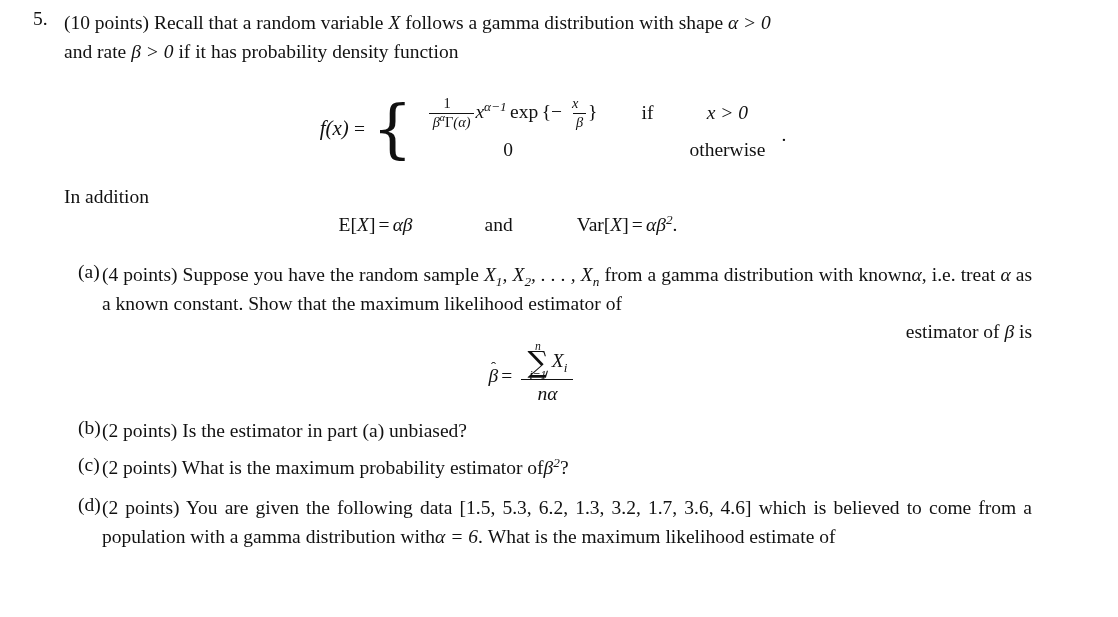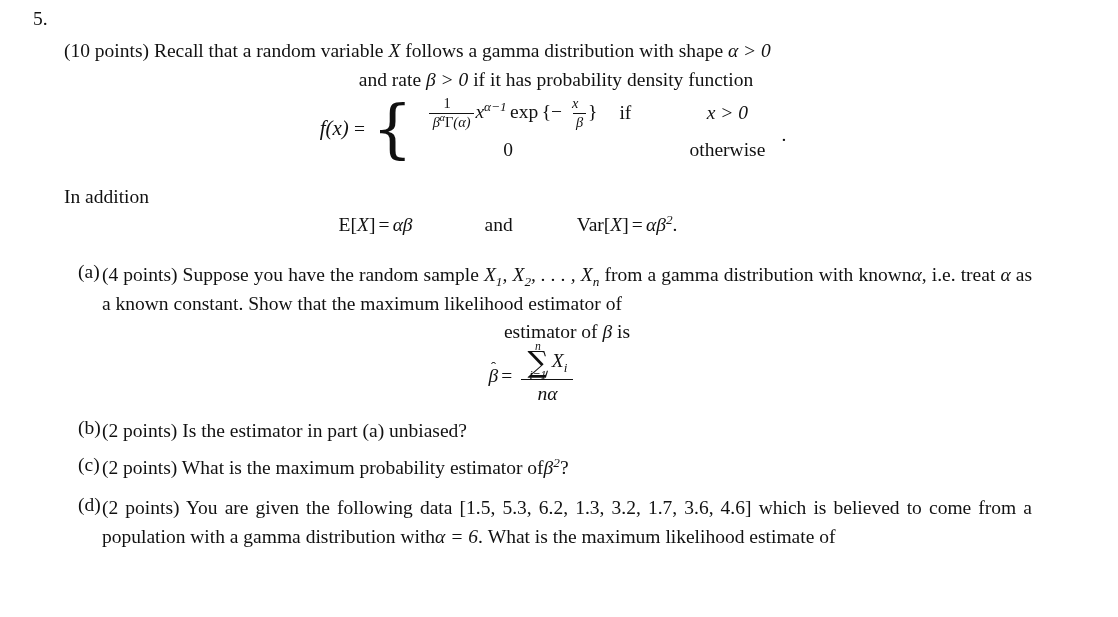--- a/index.html
+++ b/index.html
@@ -52,23 +52,22 @@
   }
   .item5-body {
     position: absolute;
     left: 64px;
     top: 8px;
     width: 984px;
     font-size: 19.5px;
     line-height: 29px;
     text-align: justify;
     text-justify: inter-word;
-    margin-top: 28px;
-  }
-  .item5-body .lastline { text-align: center; }
+  }
+  .item5-body .lastline { text-align: left; }
 
   
   .eq-pdf {
     position: absolute;
     left: 0;
     top: 96px;
     width: 1118px;
     font-size: 19.5px;
     display: flex;
     justify-content: center;
@@ -87,21 +86,21 @@
     transform: translateY(1px);
     font-family: "DejaVu Serif", serif;
   }
   .cases {
     display: grid;
     grid-template-columns: auto auto auto;
     align-items: center;
     row-gap: 9px;
   }
   .cases .c-val   { text-align: center; padding-right: 22px; }
-  .cases .c-if    { text-align: left; padding-right: 8px; width: 34px; }
+  .cases .c-if    { text-align: right; padding-right: 8px; width: 34px; }
   .cases .c-cond  { text-align: center; padding-left: 18px; min-width: 96px; }
   .eq-period { align-self: center; padding-left: 6px; transform: translateY(6px); }
 
   
   .frac-sm { font-size: 0.74em; }
 
   
   .in-addition {
     position: absolute;
     left: 64px;
@@ -130,21 +129,21 @@
     width: 40px;
     text-align: left;
   }
   .sub-item .bdy {
     margin-left: 24px;
     width: 930px;
     line-height: 28.5px;
     text-align: justify;
     text-justify: inter-word;
   }
-  .sub-item .bdy .lastline { text-align: center; }
+  .sub-item .bdy .lastline { text-align: right; }
 
   #item-a { left: 78px; top: 261px; }
   #item-b { left: 78px; top: 417px; }
   #item-c { left: 78px; top: 454px; }
   #item-d { left: 78px; top: 494px; }
 
   
   .eq-betahat {
     position: absolute;
     left: 0;

